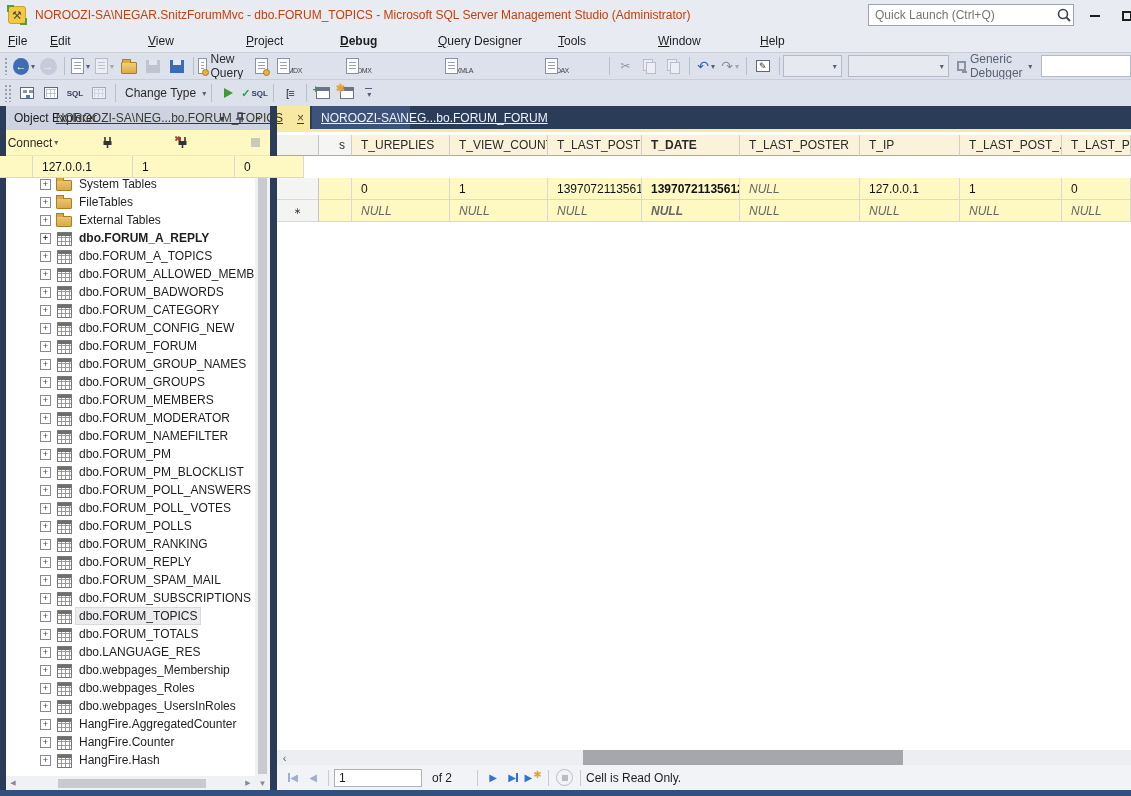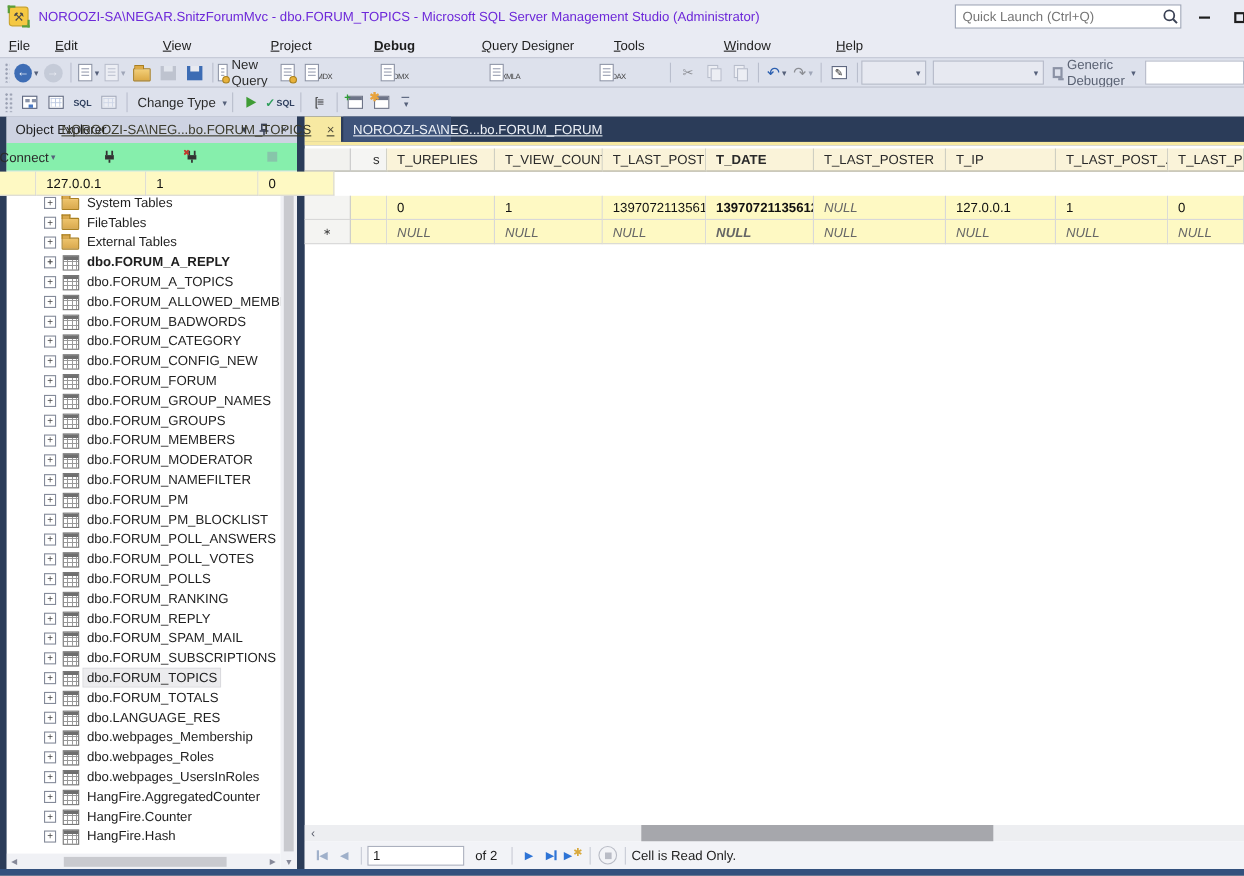--- a/index.html
+++ b/index.html
@@ -6,21 +6,21 @@
   html,body { width:1131px; height:796px; overflow:hidden; }
   body { font-family:"Liberation Sans", sans-serif; font-size:12px; color:#1e1e1e; background:#2b3c59; position:relative; }
   .abs { position:absolute; }
 
   
   #titlebar { left:0; top:0; width:1131px; height:30px; background:#e9ebf3; display:flex; align-items:center; padding-left:8px; }
   .app-icon { width:18px; height:18px; background:#f5c842; border:1px solid #caa32c; border-radius:3px; margin-right:9px;
               display:flex; align-items:center; justify-content:center; font-size:11px; color:#4a4a4a; position:relative; }
   .app-icon::before { content:""; position:absolute; left:-2px; top:-2px; width:5px; height:5px; border-left:2px solid #5a9e3a; border-top:2px solid #5a9e3a; }
   .app-icon::after  { content:""; position:absolute; right:-2px; bottom:-2px; width:5px; height:5px; border-right:2px solid #5a9e3a; border-bottom:2px solid #5a9e3a; }
-  #window-title { font-size:12px; color:#6d28d9; white-space:nowrap; }
+  #window-title { font-size:12px; color:#c2410c; white-space:nowrap; }
   #quick-launch { left:868px; top:4px; width:206px; height:22px; background:#fff; border:1px solid #9ca3b5; display:flex; align-items:center; }
   #quick-launch input { flex:1; border:none; outline:none; font-family:"Liberation Sans",sans-serif; font-size:12px; color:#6d6d6d; padding:0 4px 0 6px; background:transparent; }
   .mag { width:18px; height:18px; flex:0 0 18px; }
   #min-btn { left:1082px; top:8px; width:26px; height:16px; display:flex; align-items:center; justify-content:center; }
   #min-btn .bar { width:10px; height:2px; background:#1e1e1e; }
   #max-btn { left:1114px; top:8px; width:26px; height:16px; display:flex; align-items:center; justify-content:center; }
   #max-btn .box { width:10px; height:10px; border:2px solid #1e1e1e; }
 
   
   #menubar { left:0; top:30px; width:1131px; height:22px; background:#e9ebf3; display:flex; align-items:center; padding-left:8px; }
@@ -70,21 +70,21 @@
   .plus-green { position:absolute; left:-4px; top:-4px; color:#2e9e35; font-weight:bold; font-size:10px; }
   .star-orange { position:absolute; left:-5px; top:-6px; color:#e8a33d; font-weight:bold; font-size:11px; }
   .overflow-btn { display:flex; flex-direction:column; align-items:center; margin-left:6px; }
   .overflow-btn .bar { width:7px; height:1px; background:#55607a; margin-bottom:1px; }
 
   
   #oe { left:6px; top:106px; width:264px; height:684px; background:#fff; display:flex; flex-direction:column; }
   #oe-title { height:24px; background:#ced3e2; display:flex; align-items:center; padding:0 4px 0 8px; color:#1e1e1e; }
   #oe-title .t { flex:1; }
   .oe-tbtn { width:16px; height:16px; display:flex; align-items:center; justify-content:center; color:#3a4154; font-size:10px; margin-left:2px; }
-  #oe-toolbar { height:26px; background:#86efac; border-bottom:1px solid #e2e4ec; display:flex; align-items:center; padding-left:6px;gap:48px; }
+  #oe-toolbar { height:26px; background:#fef9c3; border-bottom:1px solid #e2e4ec; display:flex; align-items:center; padding-left:14px;gap:48px; }
   #oe-toolbar .tbtn { margin:0 2px; }
   .refresh-ic { color:#2e74d6; font-size:13px; font-weight:bold; }
   #oe-tree { position:relative; flex:1; overflow:hidden; }
   #tree-rows { position:absolute; left:0; top:1px; right:15px; }
   .tree-row { height:18px; display:flex; align-items:center; white-space:nowrap; }
   .tree-row.d0 { padding-left:18px; } .tree-row.d1 { padding-left:34px; }
   .tree-row.selected .lbl { background:#ececee; outline:1px solid #dadade; }
   .toggle { width:11px; height:11px; border:1px solid #848a99; background:#fff; font-size:9px; line-height:9px; text-align:center; color:#444; flex:0 0 11px; margin-right:5px; }
   .ticon { flex:0 0 15px; margin-right:5px; height:12px; position:relative; }
   .ticon.folder::before { content:""; position:absolute; left:0; top:2px; width:14px; height:9px; background:linear-gradient(#eec46c,#d9a94e); border:1px solid #a87f22; border-radius:1px; }
@@ -134,21 +134,21 @@
   #grid-hsb .thumb { position:absolute; left:306px; width:320px; height:15px; background:#a6a7ac; }
 
   
   #navbar { left:277px; top:765px; width:854px; height:25px; background:#f2f3f7; display:flex; align-items:center; padding-left:6px; }
   .nav-btn { display:flex; align-items:center; justify-content:center; width:20px; height:18px; font-size:10px; }
   .nav-en { color:#2e74d6; } .nav-dis { color:#9fb0ca; }
   .nav-bar-glyph { width:2px; height:9px; }
   .nav-bar-en { background:#2e74d6; } .nav-bar-dis { background:#9fb0ca; }
   .nsep { width:1px; height:16px; background:#c8cbd5; margin:0 5px; }
   #rec-box { width:88px; height:18px; background:#fff; border:1px solid #abb0be; font-family:"Liberation Sans",sans-serif; font-size:12px; padding-left:4px; color:#1e1e1e; }
-  .of-label { margin:0 8px 0 10px; }
+  .of-label { margin:0 20px 0 10px; }
   .star { color:#d9a93c; font-size:10px; margin-left:1px; margin-top:-6px; }
   .stop-btn { width:17px; height:17px; border-radius:50%; border:1px solid #b9bcc6; display:flex; align-items:center; justify-content:center; margin:0 2px; }
   .stop-btn .sq { width:6px; height:6px; background:#b9bcc6; }
   #bottom-strip { left:0; top:790px; width:1131px; height:6px; background:#33507d; }
   #splitter { left:270px; top:106px; width:7px; height:684px; background:#2b3c59; }
 </style>
 </head>
 <body>
 
 <div id="titlebar" class="abs">

